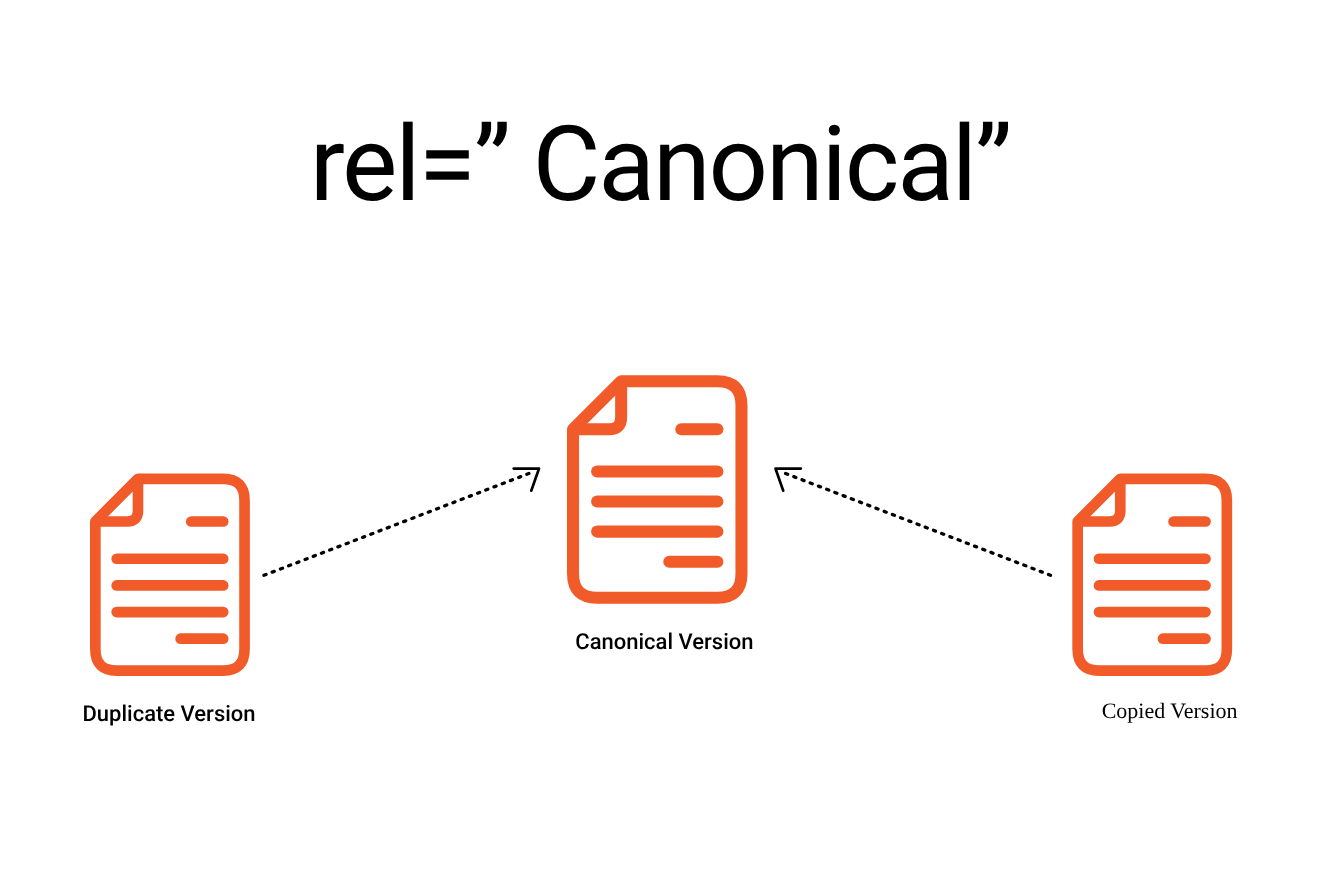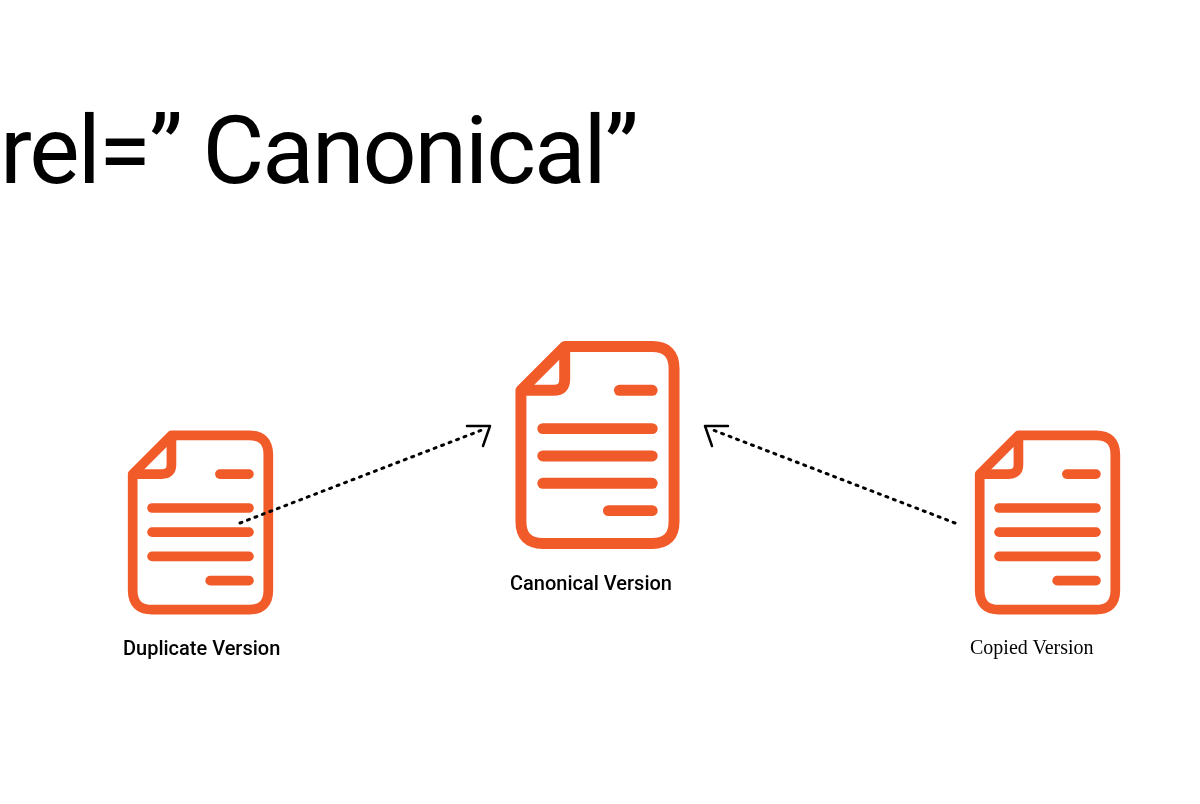--- a/index.html
+++ b/index.html
@@ -10,49 +10,49 @@
     background: #ffffff;
     font-family: -apple-system, BlinkMacSystemFont, "Segoe UI", Roboto, Helvetica, Arial, sans-serif;
     position: relative;
     overflow: hidden;
   }
   .title {
     position: absolute;
     top: 95px;
     left: 0;
     right: 0;
-    text-align: left;
+    text-align: center;
     font-size: 95px;
     font-weight: 400;
     color: #000000;
     letter-spacing: -2px;
   }
   .doc-group {
     position: absolute;
     display: flex;
     flex-direction: column;
-    align-items: flex-start;
+    align-items: flex-end;
   }
   .doc-label {
     margin-top: 16px;
     font-size: 20px;
     font-weight: 500;
     color: #000000;
   }
   .arrow-svg {
     position: absolute;
     overflow: visible;
   }
 </style>
 </head>
 <body>
 
 <div class="title">rel=” Canonical”</div>
 
-<div class="doc-group" style="left:75px; top:425px;margin-left:48px;">
+<div class="doc-group" style="left:75px; top:425px;">
   <svg width="155" height="195" viewBox="0 0 160 200">
     <path d="M50 10 H130 Q150 10 150 30 V170 Q150 190 130 190 H30 Q10 190 10 170 V50 L50 10 Z" fill="none" stroke="#F15A29" stroke-width="10" stroke-linejoin="round"></path>
     <path d="M50 10 V40 Q50 50 40 50 H10" fill="none" stroke="#F15A29" stroke-width="10" stroke-linejoin="round"></path>
     <line x1="100" y1="50" x2="130" y2="50" stroke="#F15A29" stroke-width="10" stroke-linecap="round"></line>
     <line x1="30" y1="85" x2="130" y2="85" stroke="#F15A29" stroke-width="10" stroke-linecap="round"></line>
     <line x1="30" y1="110" x2="130" y2="110" stroke="#F15A29" stroke-width="10" stroke-linecap="round"></line>
     <line x1="30" y1="135" x2="130" y2="135" stroke="#F15A29" stroke-width="10" stroke-linecap="round"></line>
     <line x1="90" y1="160" x2="130" y2="160" stroke="#F15A29" stroke-width="10" stroke-linecap="round"></line>
   </svg>
   <div class="doc-label">Duplicate Version</div>

